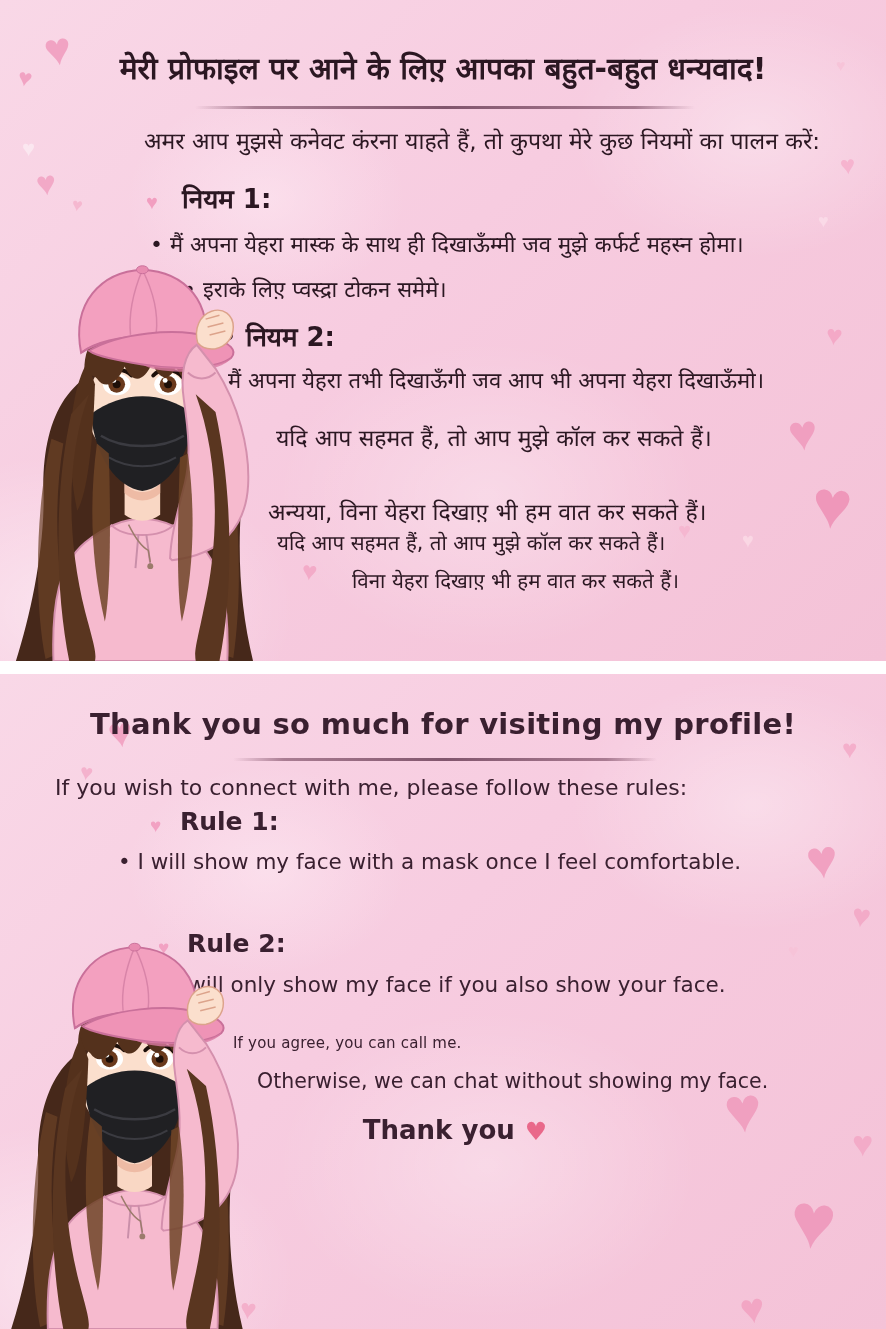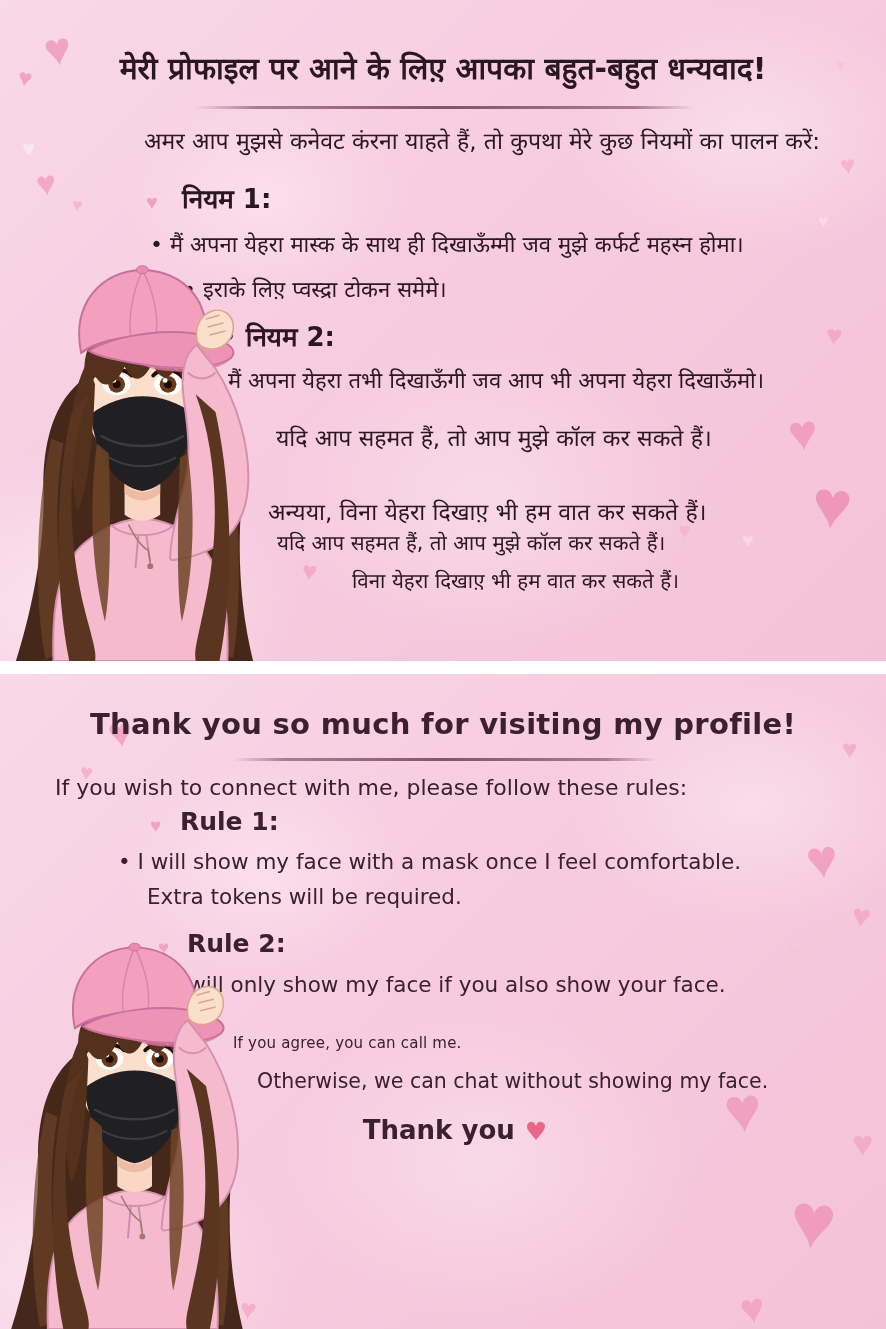--- a/index.html
+++ b/index.html
@@ -159,21 +159,20 @@
     <span class="h" style="left:740px;top:614px;font-size:42px;color:#f2a6c4;transform:rotate(-8deg);">♥</span>
     <span class="h" style="left:240px;top:622px;font-size:28px;color:#f4b0cb;transform:rotate(6deg);">♥</span>
 
     <div class="abs txt en bold center" style="top:32px;font-size:29px;letter-spacing:.3px;">Thank you so much for visiting my profile!</div>
     <div class="title-underline" style="left:233px;top:84px;width:424px;"></div>
     <div class="abs txt en" style="left:55px;top:100px;font-size:22px;">If you wish to connect with me, please follow these rules:</div>
 
     <span class="heart-bullet" style="left:150px;top:142px;font-size:19px;color:#f2a2c3;">♥</span>
     <div class="abs txt en bold" style="left:180px;top:132px;font-size:25px;">Rule 1:</div>
     <div class="abs txt en" style="left:118px;top:175px;font-size:21.5px;">•  I will show my face with a mask once I feel comfortable.</div>
-    <div class="abs txt en" style="left:147px;top:210px;font-size:21.5px;">Extra tokens will be required.</div>
 
     <span class="heart-bullet" style="left:158px;top:264px;font-size:19px;color:#f2a2c3;">♥</span>
     <div class="abs txt en bold" style="left:187px;top:254px;font-size:25px;">Rule 2:</div>
     <div class="abs txt en" style="left:175px;top:298px;font-size:21.5px;">I will only show my face if you also show your face.</div>
 
     <div class="abs txt en" style="left:233px;top:360px;font-size:15px;font-weight:400;letter-spacing:.2px;">If you agree, you can call me.</div>
     <div class="abs txt en bold" style="left:305px;top:440px;width:300px;text-align:center;font-size:26px;">
       <span>Thank you</span><span class="thanks-heart" style="color:#e9688a;font-size:25px;">♥</span>
     </div>
 

